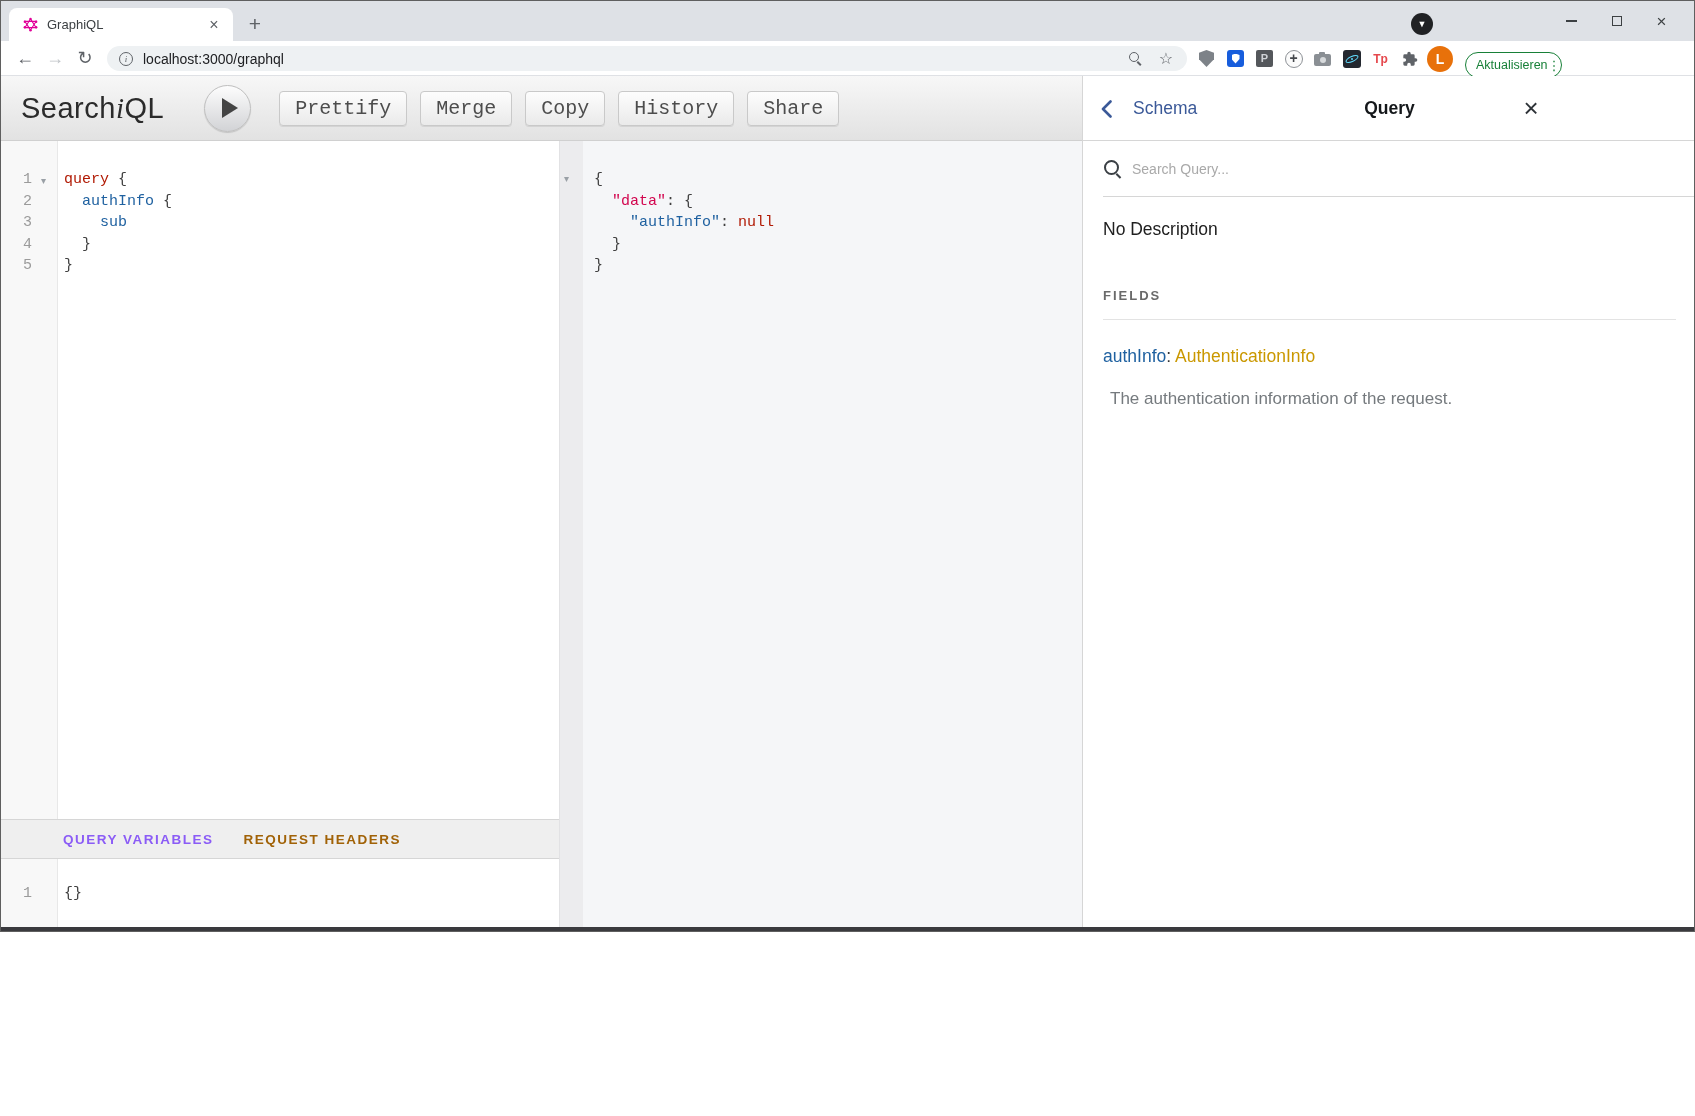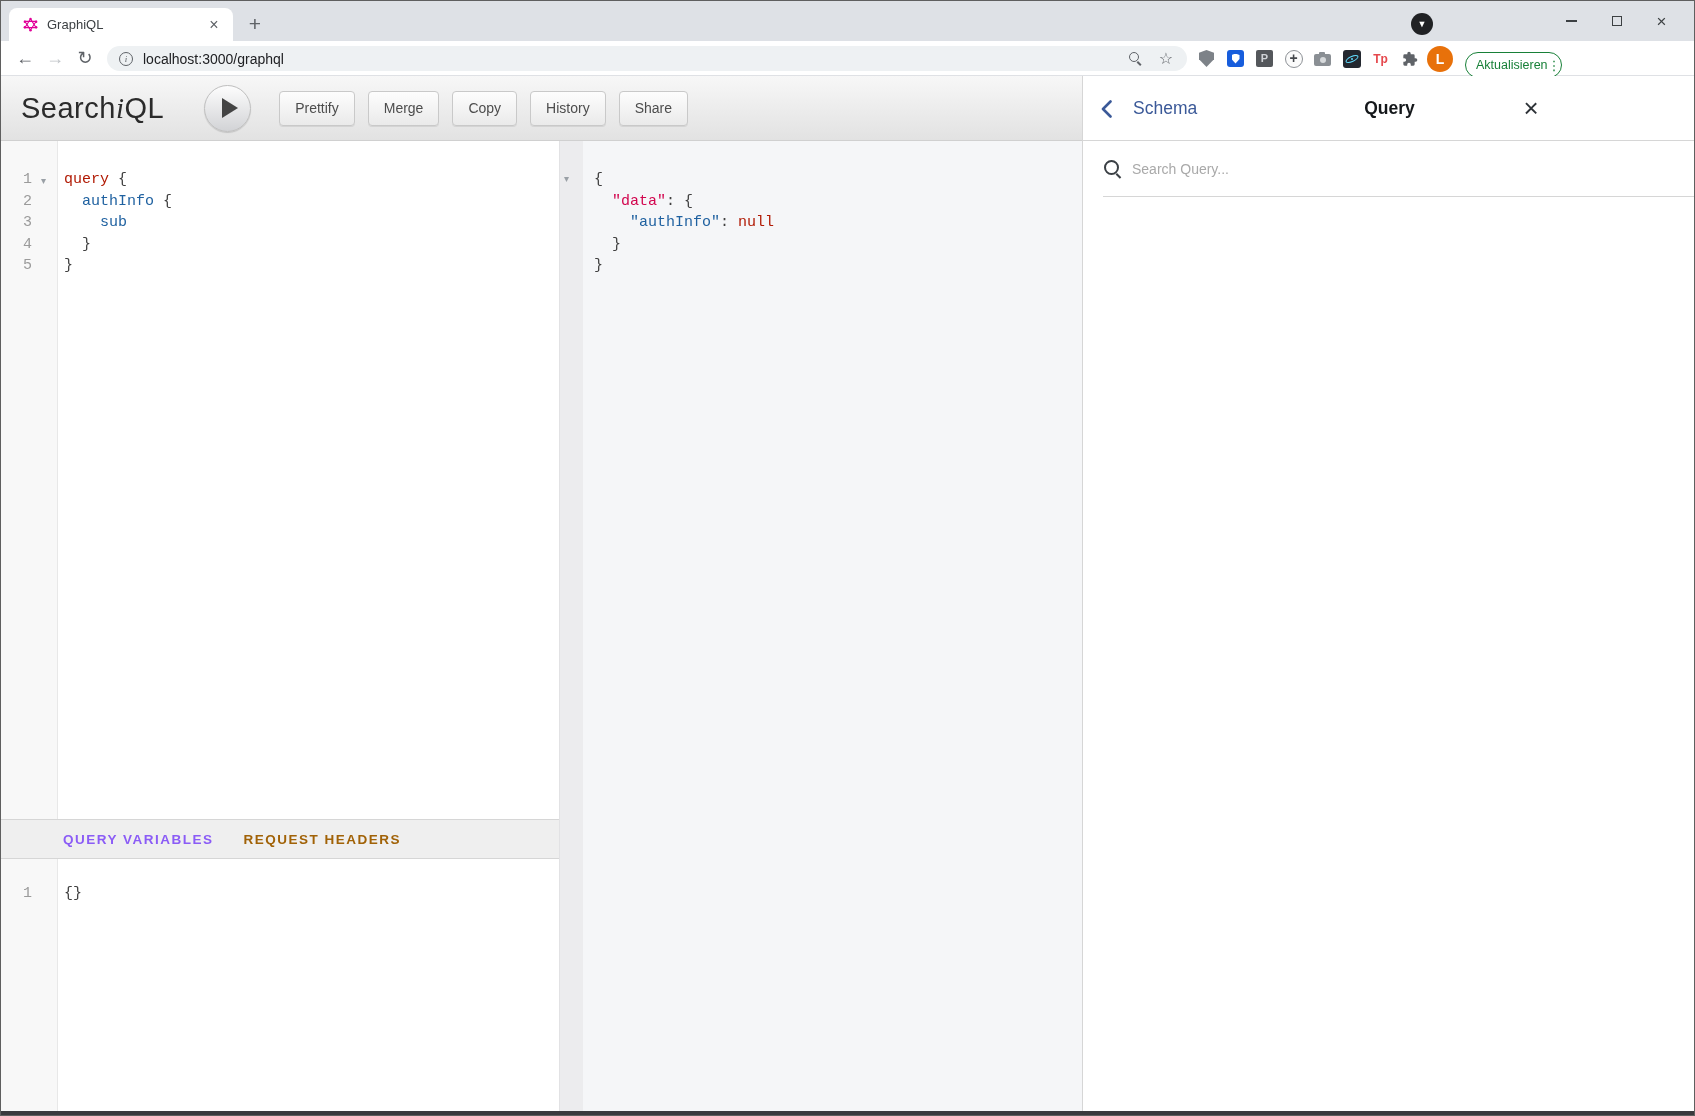--- a/index.html
+++ b/index.html
@@ -1,17 +1,17 @@
 <!DOCTYPE html>
 <html style="--code-keyword: #B11A04; --code-property: #1F61A0; --code-def: #D2054E; --code-punctuation: #3f3f3f; --accent-pink: #E10098; --chrome-green: #188038; --avatar-orange: #E8710A; --bitwarden-blue: #175DDC; --react-teal: #61DAFB; --tp-red: #E5484D; --doc-link-blue: #3B5998; --doc-field-blue: #1F61A0; --doc-type-orange: #CA9800;"><head>
 <meta charset="utf-8">
 <style>
   * { margin:0; padding:0; box-sizing:border-box; }
   html,body { width:1695px; height:1116px; background:#fff; font-family:"Liberation Sans",sans-serif; }
-  .screen { position:relative; width:1695px; height:1116px; overflow:hidden; border:1px solid #5f5f5f; background:#fff; }
+  .screen { position:relative; width:1695px; height:932px; overflow:hidden; border:1px solid #5f5f5f; background:#fff; }
 
   
   .tabstrip { position:absolute; left:0; top:0; width:100%; height:40px; background:#dee1e6; }
   .tab { position:absolute; left:8px; top:7px; width:224px; height:33px; background:#fff; border-radius:8px 8px 0 0; display:flex; align-items:center; padding:0 10px 0 14px; }
   .tab-title { font-size:13px; color:#3c4043; flex:1; margin-left:9px; }
   .tab-close { font-size:16px; color:#5f6368; width:18px; height:18px; line-height:17px; text-align:center; border-radius:50%; cursor:pointer; }
   .newtab { position:absolute; left:240px; top:10px; width:28px; height:28px; text-align:center; line-height:26px; font-size:21px; color:#5f6368; border-radius:50%; }
   .tabsearch { position:absolute; left:1410px; top:12px; width:22px; height:22px; border-radius:50%; background:#202124; color:#fff; text-align:center; font-size:9px; line-height:22px; }
   .wincontrols { position:absolute; right:10px; top:0; height:40px; display:flex; }
   .winbtn { width:45px; height:40px; display:flex; align-items:center; justify-content:center; color:#3c4043; }
@@ -52,21 +52,21 @@
   .updatepill .lbl { color:var(--chrome-green); font-size:12.5px; }
   .updatepill .kebab { color:var(--chrome-green); font-size:13px; }
 
   
   .gqltop { position:absolute; left:0; top:75px; width:1081px; height:65px; background:linear-gradient(#f7f7f7,#e2e2e2); border-bottom:1px solid #d0d0d0; display:flex; align-items:center; }
   .gqllogo { margin-left:20px; font-size:29px; color:#2b2b2b; letter-spacing:0.5px; }
   .gqllogo em { font-family:"Liberation Serif",serif; font-style:italic; }
   .execbtn { margin-left:40px; width:47px; height:47px; border-radius:50%; background:linear-gradient(#fdfdfd,#d2d3d6); border:1px solid #bfbfbf; box-shadow:0 1px 1px rgba(0,0,0,.15); display:flex; align-items:center; justify-content:center; }
   .execbtn i { display:block; width:0; height:0; border-left:16px solid #444; border-top:10px solid transparent; border-bottom:10px solid transparent; margin-left:5px; }
   .gqlbtns { margin-left:28px; display:flex; gap:13px; }
-  .gqlbtn { height:35px; padding:0 15px; font-size:14px; color:#4d4d4d; background:linear-gradient(#fdfdfd,#eaeaea); border:1px solid #c9c9c9; border-radius:4px; box-shadow:0 1px 0 rgba(0,0,0,.08); display:flex; align-items:center; font-family:Liberation Sans, sans-serif; }
+  .gqlbtn { height:35px; padding:0 15px; font-size:20px; color:#4d4d4d; background:linear-gradient(#fdfdfd,#eaeaea); border:1px solid #c9c9c9; border-radius:4px; box-shadow:0 1px 0 rgba(0,0,0,.08); display:flex; align-items:center; font-family:Liberation Mono, monospace; }
 
   
   .codefont { font-family:"Liberation Mono","DejaVu Sans Mono",monospace; font-size:15px; }
   .qeditor { position:absolute; left:0; top:140px; width:558px; height:678px; background:#fff; padding-top:28px; }
   .qeditor::before, .veditor::before { content:""; position:absolute; left:0; top:0; bottom:0; width:56px; background:#f8f8f8; border-right:1px solid #e8e8e8; }
   .cm-line { position:relative; display:grid; grid-template-columns:40px 18px 1fr; height:21.5px; line-height:21.5px; white-space:pre; }
   .cm-gutter-num { text-align:right; padding-right:9px; color:#9b9b9b; }
   .cm-fold { color:#9aa0a6; font-size:10px; text-align:left; padding-top:1px; font-family:"DejaVu Sans",sans-serif; }
   .cm-code { padding-left:5px; }
   .tok-keyword { color:var(--code-keyword); }
@@ -248,16 +248,24 @@
           </svg>
         <span>Schema</span>
       </div>
       <div class="docs-title">Query</div>
       <div class="docs-close">×</div>
     </div>
     <div class="docs-search">
       <span class="dmag"></span>
       <input type="text" placeholder="Search Query..." style="">
     </div>
+    <div class="docs-body">
+      <div class="no-desc">No Description</div>
+      <div class="fields-h">FIELDS</div>
+      <div class="field-line">
+        <span class="field-name">authInfo</span><span class="field-colon">: </span><span class="field-type">AuthenticationInfo</span>
+      </div>
+      <div class="field-desc">The authentication information of the request.</div>
+    </div>
   </div>
 
   <div class="bottom-edge"></div>
 </div>
 
 </body></html>

